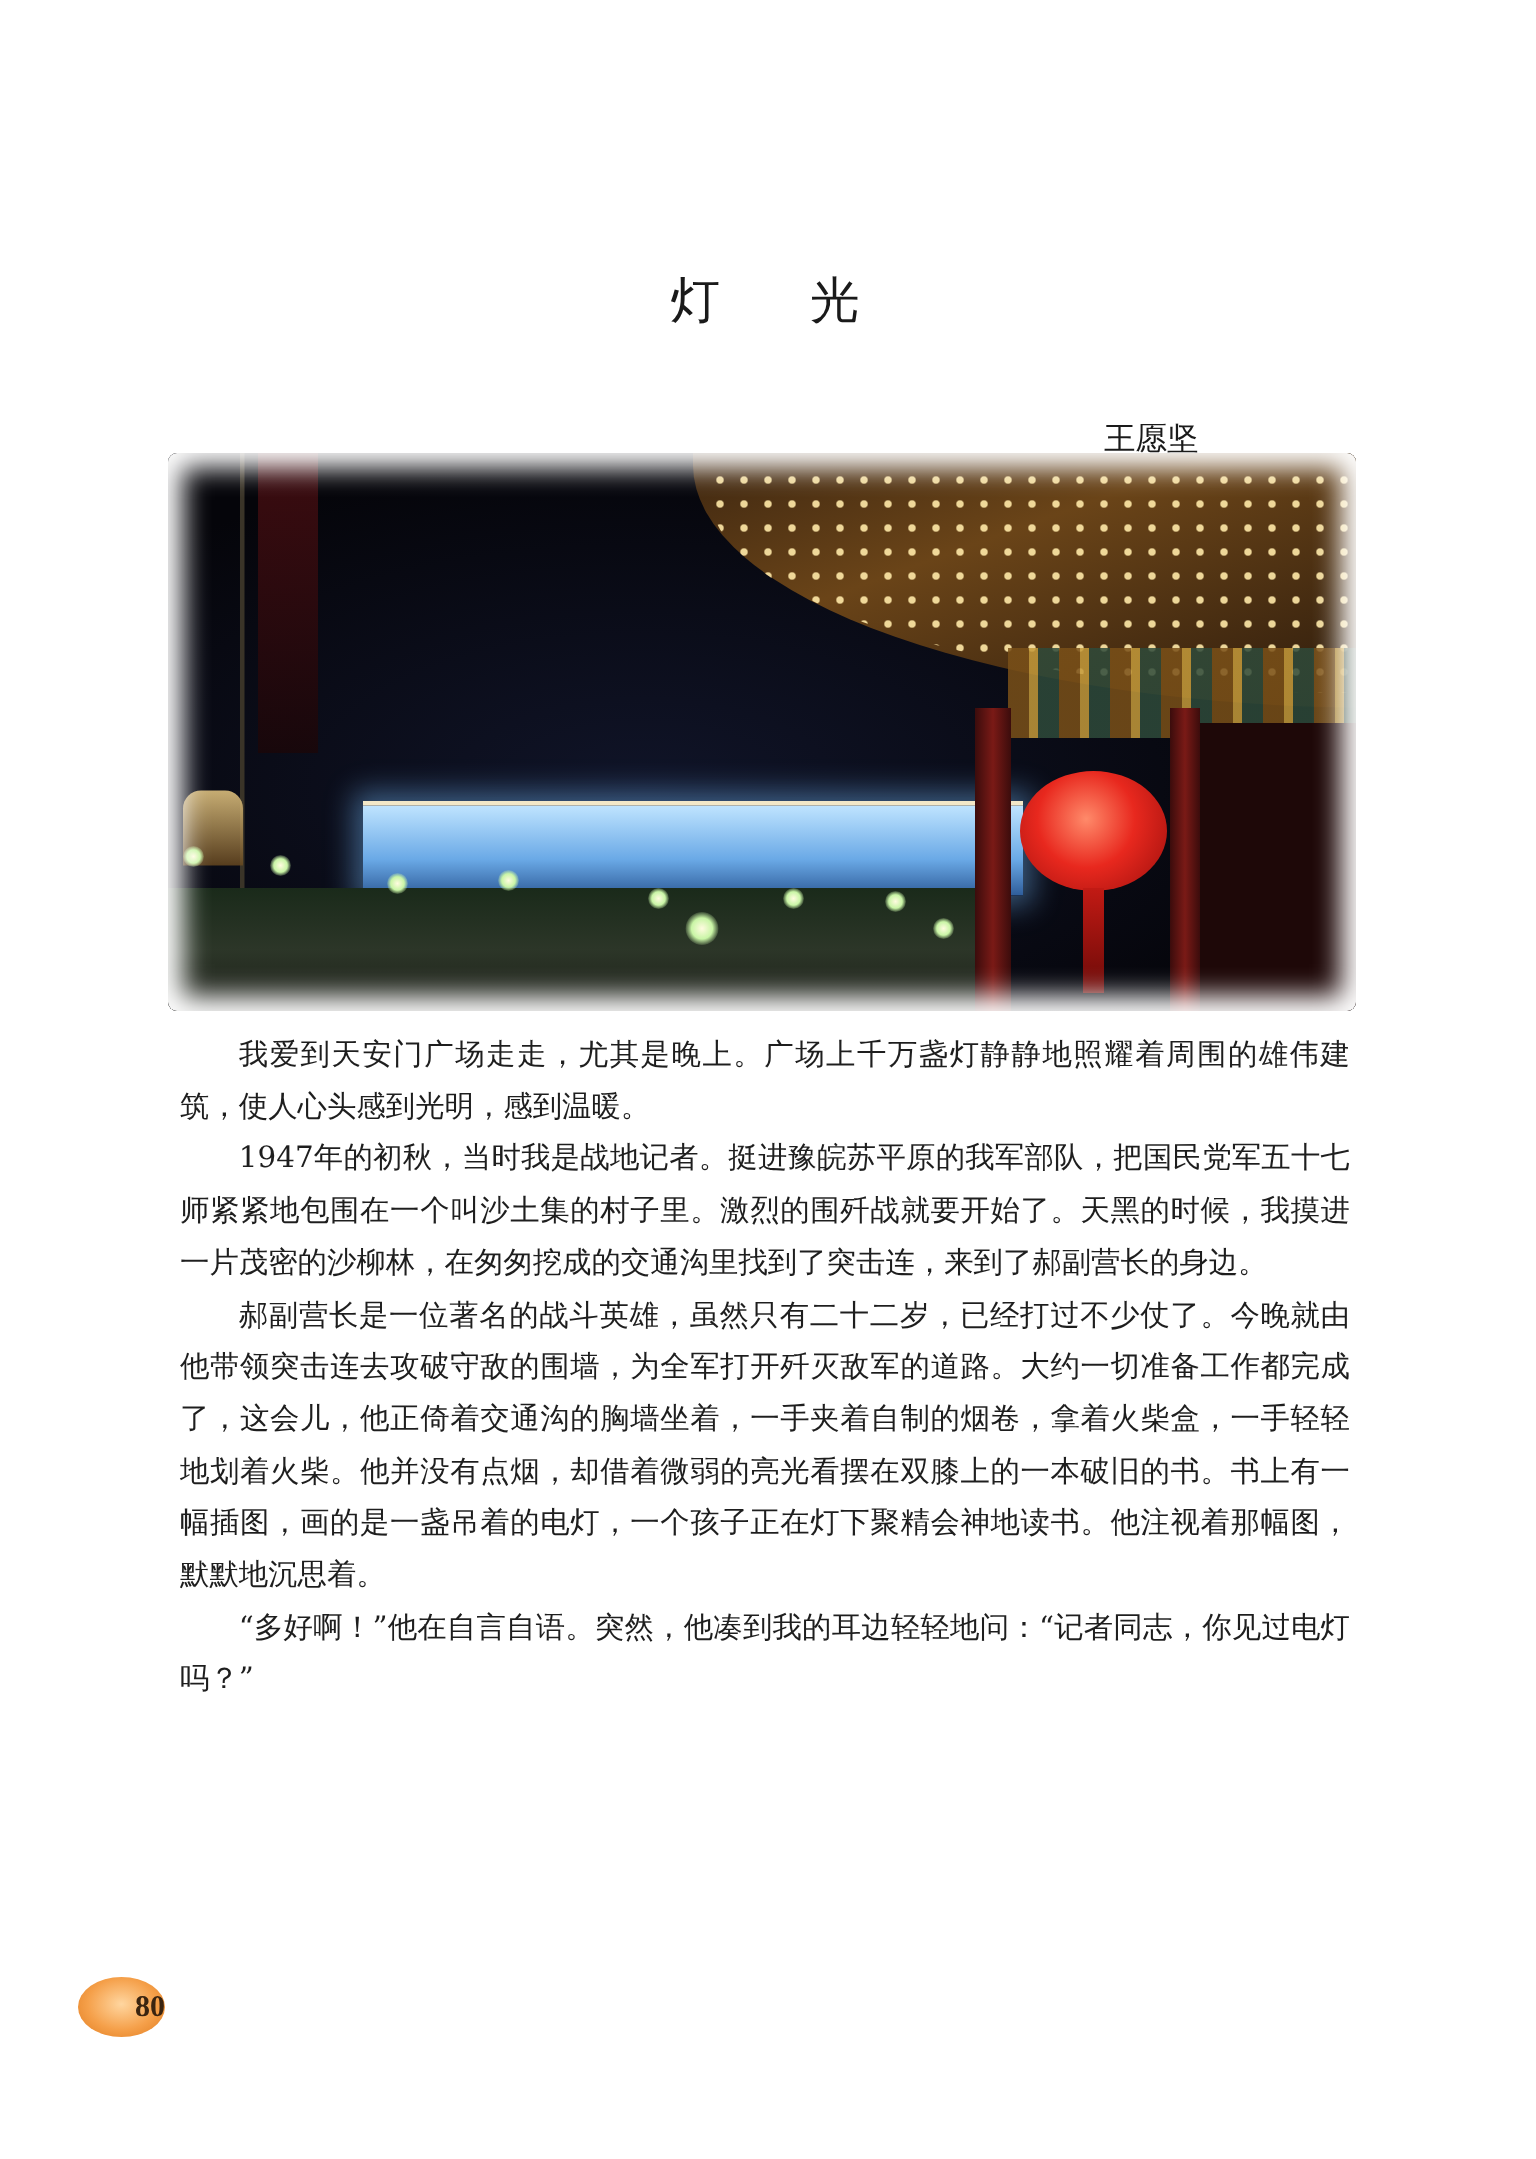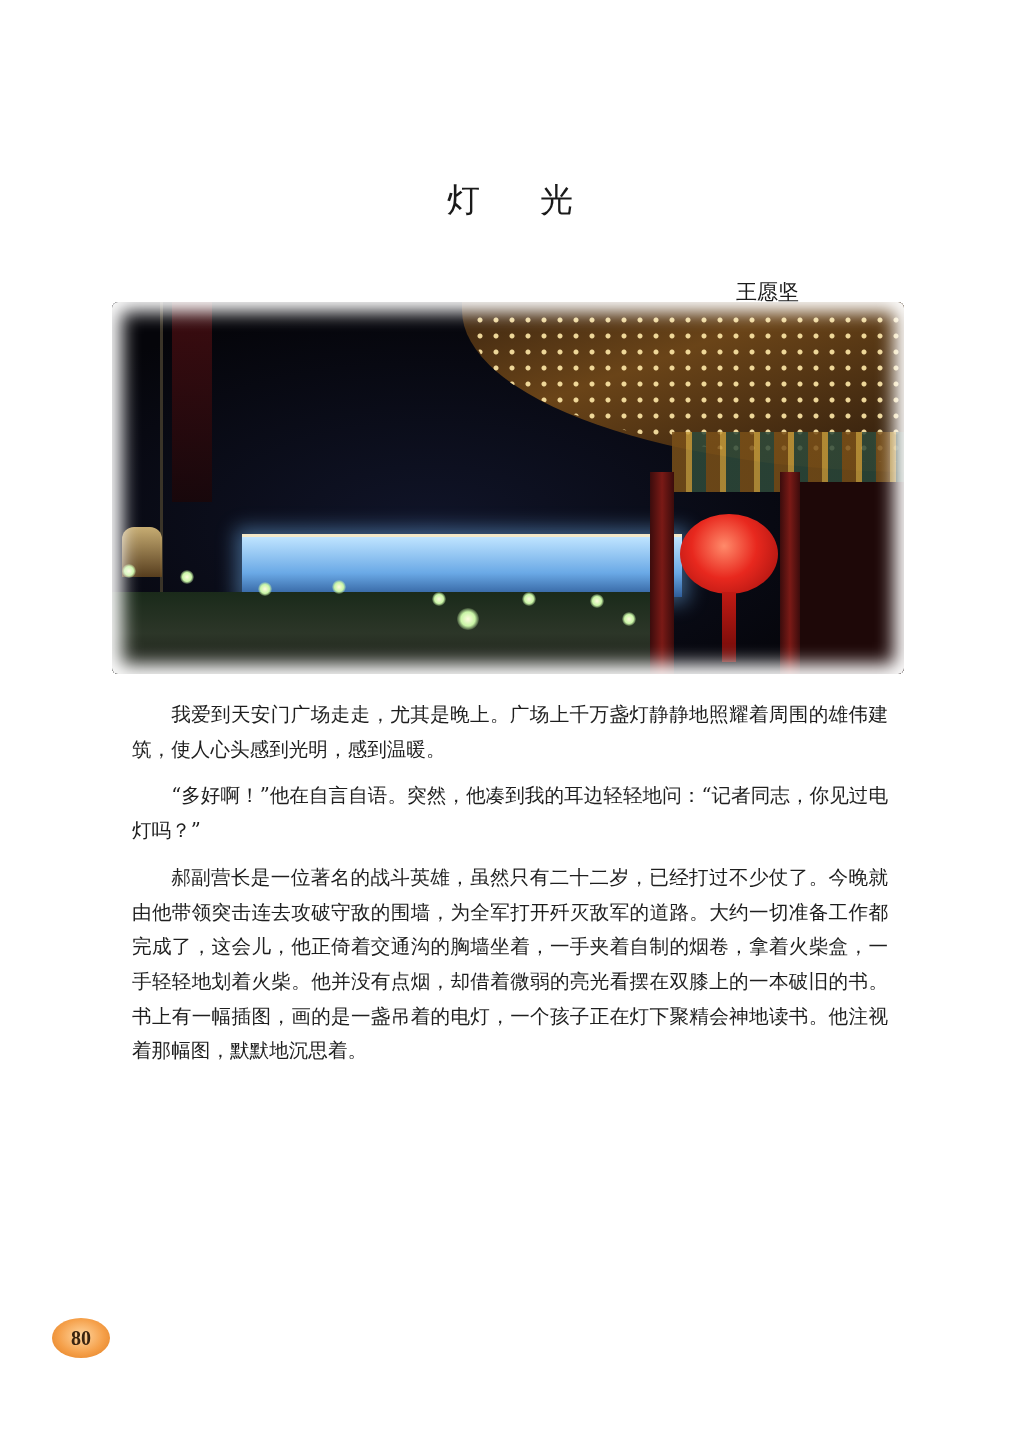--- a/index.html
+++ b/index.html
@@ -78,25 +78,25 @@
       position: absolute; inset: 0;
       box-shadow: inset 0 0 18px 10px #ffffff;
       pointer-events: none;
     }
     .body-text {
       position: absolute; left: 120px; top: 686px; width: 780px;
       font-size: 19.6px; line-height: 34.7px; color: #1e1e1e;
       font-family: "DejaVu Serif", "Liberation Serif", serif;
       text-align: justify;
     }
-    .body-text p { margin: 12px; text-indent: 2em; }
+    .body-text p { margin: 0; text-indent: 2em; }
     .page-num {
       position: absolute; left: 52px; top: 1318px; width: 58px; height: 40px; border-radius: 50%;
       background: radial-gradient(ellipse at 50% 45%, #ffd6a0 0%, #f5a04a 55%, #e07a1c 100%);
-      text-align: center; line-height: 40px; font-size: 20px; font-weight: bold; color: #3a2410;
+      text-align: right; line-height: 40px; font-size: 20px; font-weight: bold; color: #3a2410;
       font-family: "Liberation Serif", "DejaVu Serif", serif;
     }
   </style>
 </head>
 <body>
 
 <div>
   <div class="title">
     <span>灯</span><span>光</span>
   </div>
@@ -124,18 +124,19 @@
     <div class="pillar-l"></div>
     <div class="pillar-r"></div>
     <div class="wall-r"></div>
     <div class="lantern"></div>
     <div class="lantern-tassel"></div>
     <div class="vignette"></div>
   </div>
 
   <div class="body-text">
     <p>我爱到天安门广场走走，尤其是晚上。广场上千万盏灯静静地照耀着周围的雄伟建筑，使人心头感到光明，感到温暖。</p>
+    <p>1947年的初秋，当时我是战地记者。挺进豫皖苏平原的我军部队，把国民党军五十七师紧紧地包围在一个叫沙土集的村子里。激烈的围歼战就要开始了。天黑的时候，我摸进一片茂密的沙柳林，在匆匆挖成的交通沟里找到了突击连，来到了郝副营长的身边。</p>
+    <p>郝副营长是一位著名的战斗英雄，虽然只有二十二岁，已经打过不少仗了。今晚就由他带领突击连去攻破守敌的围墙，为全军打开歼灭敌军的道路。大约一切准备工作都完成了，这会儿，他正倚着交通沟的胸墙坐着，一手夹着自制的烟卷，拿着火柴盒，一手轻轻地划着火柴。他并没有点烟，却借着微弱的亮光看摆在双膝上的一本破旧的书。书上有一幅插图，画的是一盏吊着的电灯，一个孩子正在灯下聚精会神地读书。他注视着那幅图，默默地沉思着。</p>
     <p>“多好啊！”他在自言自语。突然，他凑到我的耳边轻轻地问：“记者同志，你见过电灯吗？”</p>
-    <p>郝副营长是一位著名的战斗英雄，虽然只有二十二岁，已经打过不少仗了。今晚就由他带领突击连去攻破守敌的围墙，为全军打开歼灭敌军的道路。大约一切准备工作都完成了，这会儿，他正倚着交通沟的胸墙坐着，一手夹着自制的烟卷，拿着火柴盒，一手轻轻地划着火柴。他并没有点烟，却借着微弱的亮光看摆在双膝上的一本破旧的书。书上有一幅插图，画的是一盏吊着的电灯，一个孩子正在灯下聚精会神地读书。他注视着那幅图，默默地沉思着。</p>
   </div>
 
   <div class="page-num">80</div>
 </div>
 
 </body></html>

